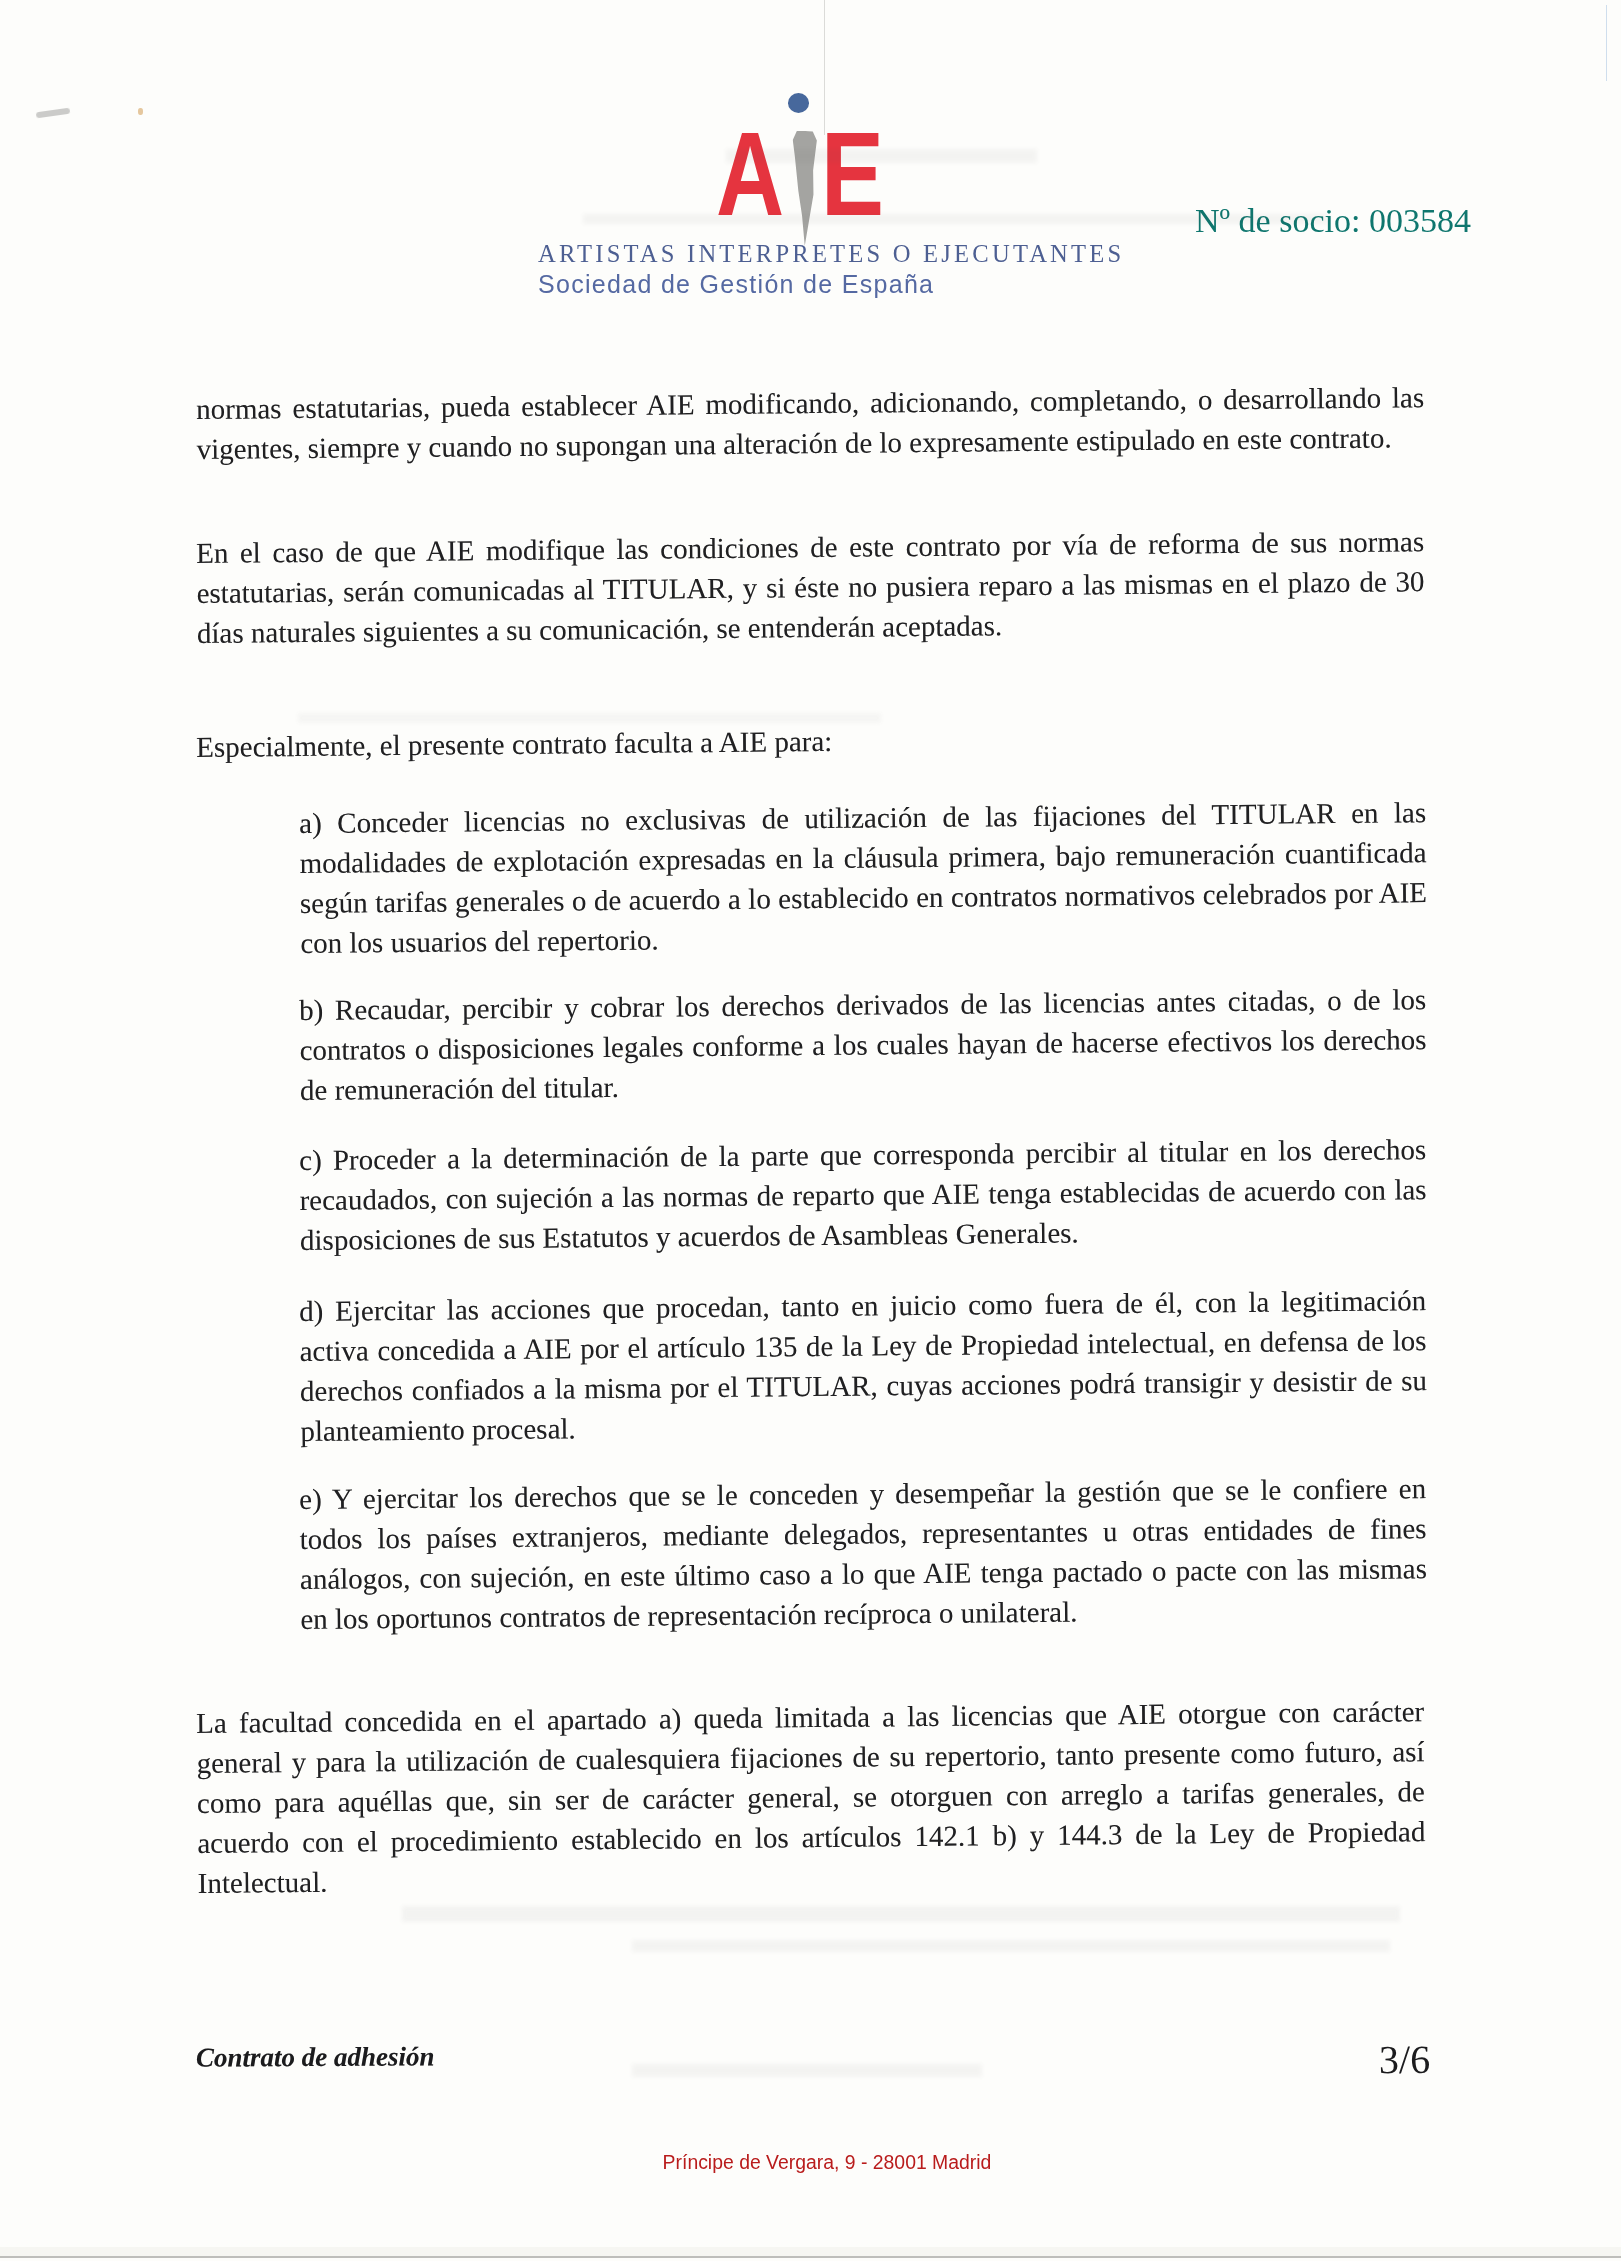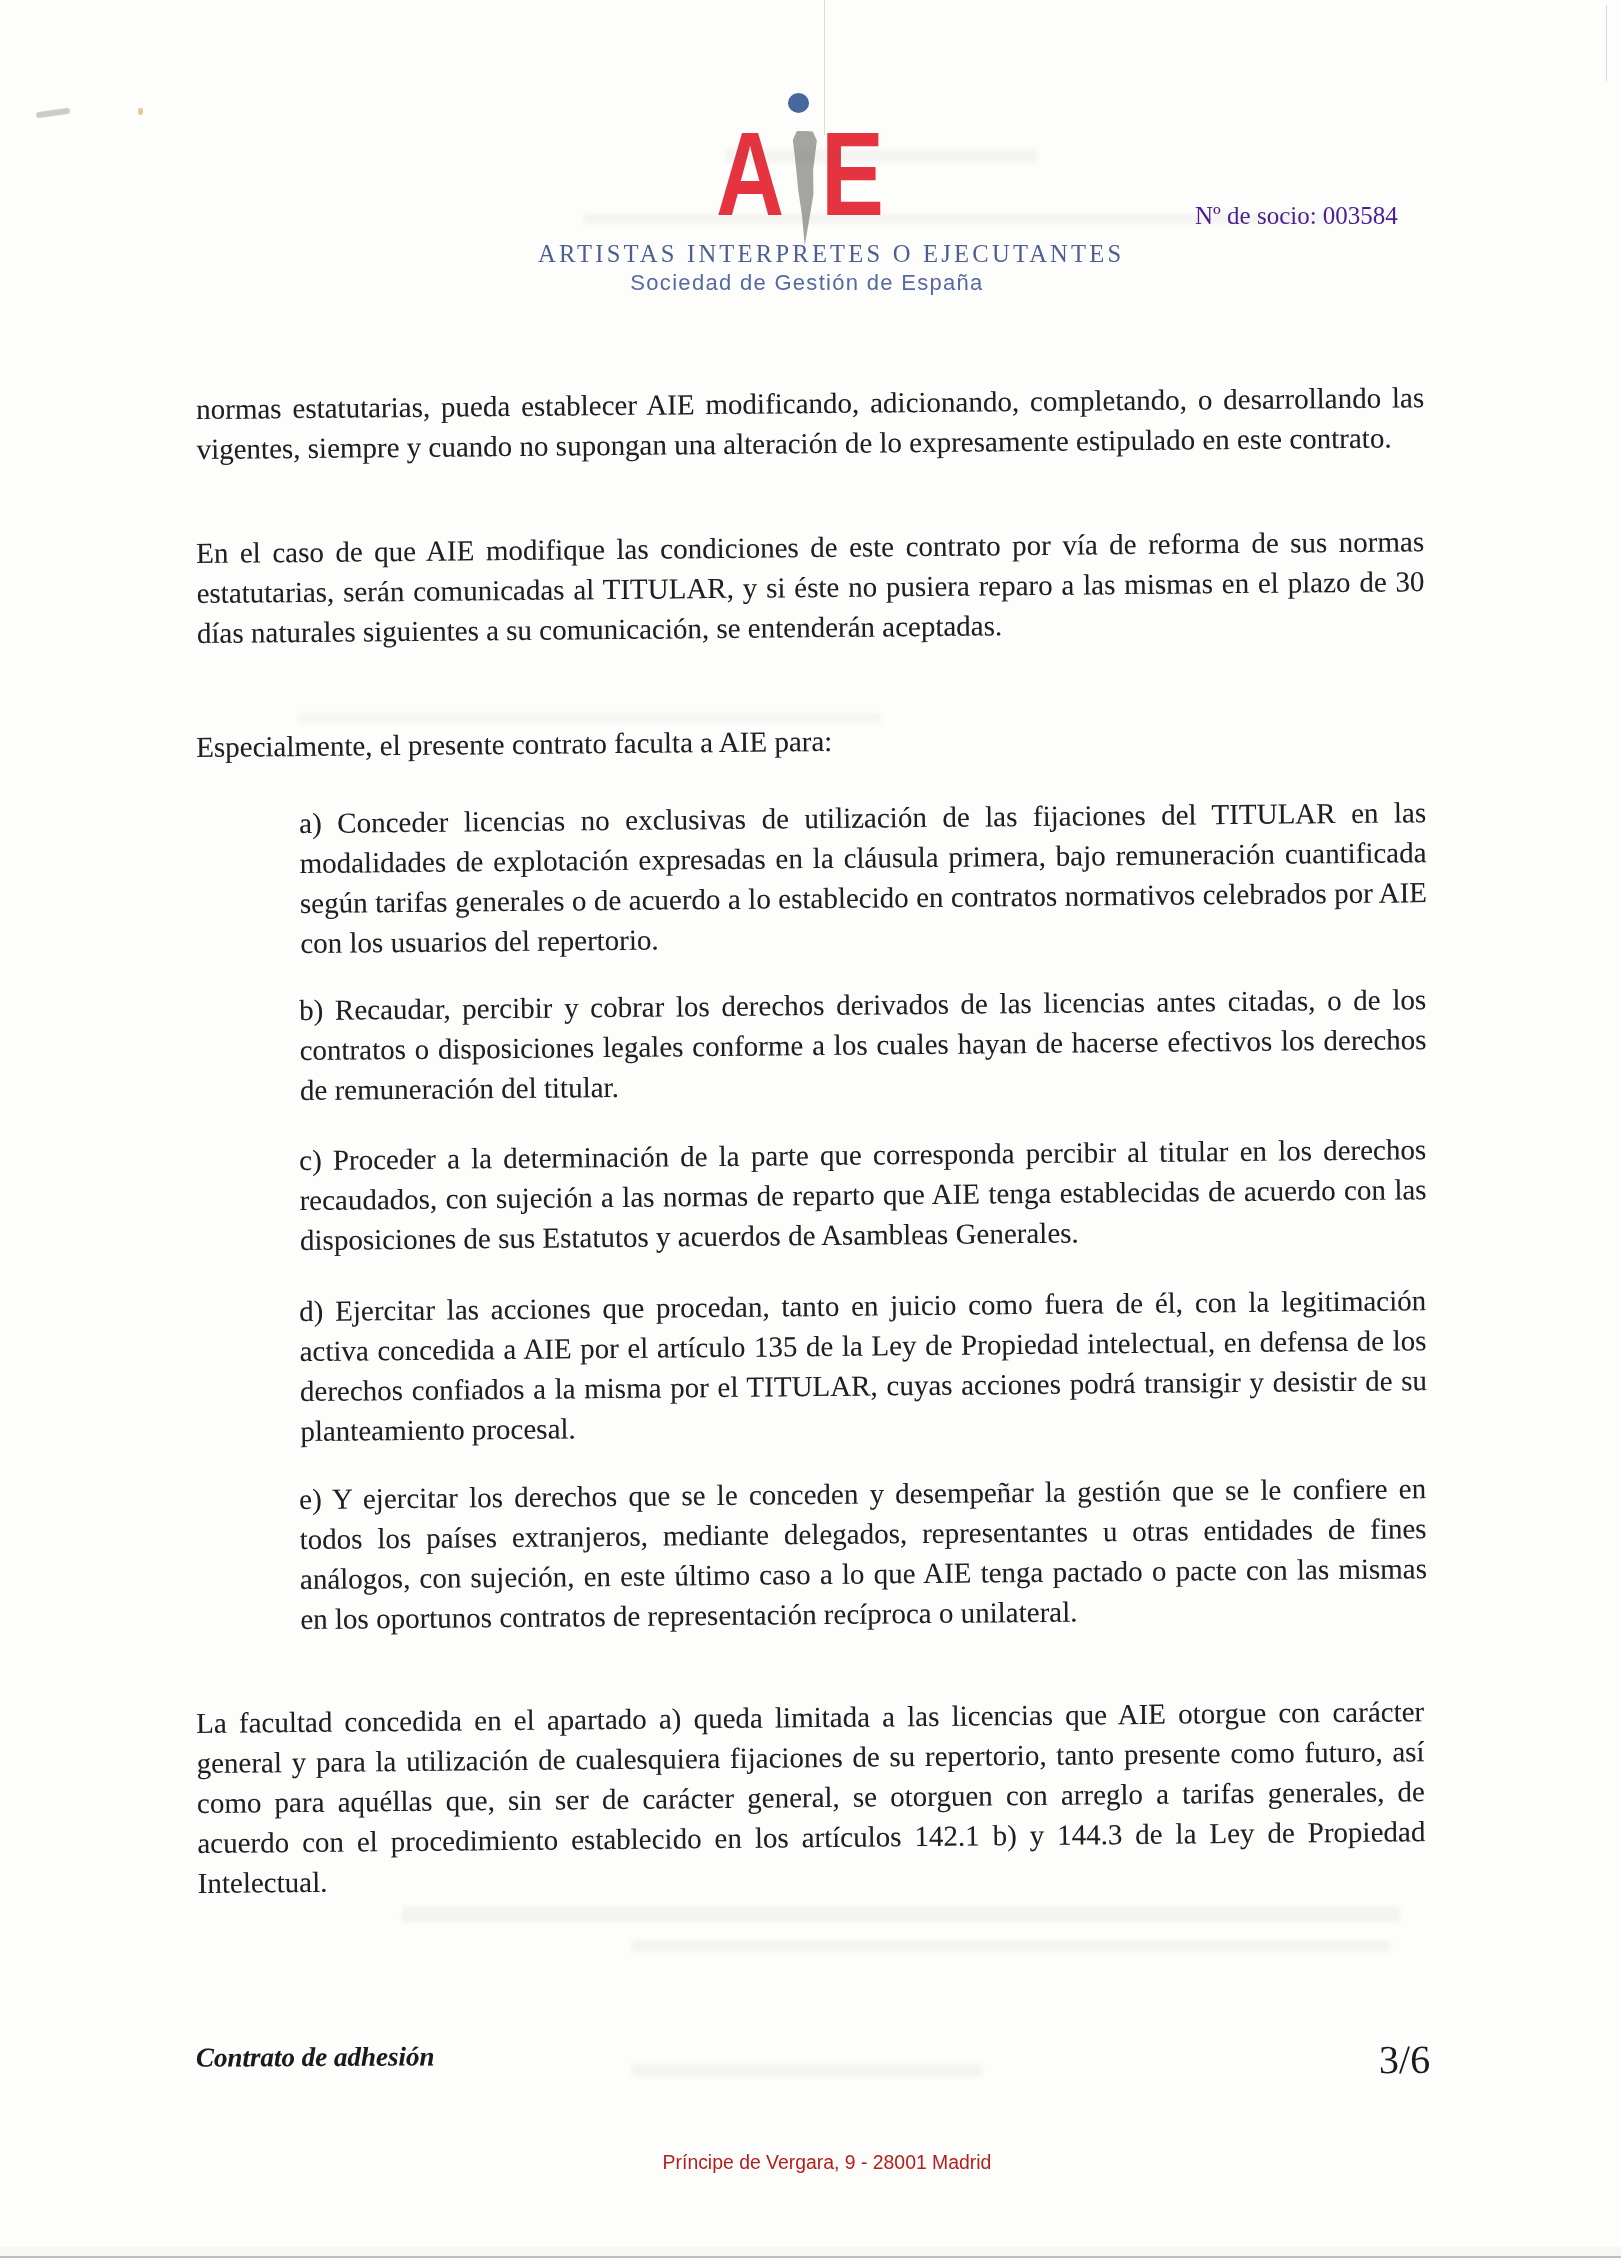--- a/index.html
+++ b/index.html
@@ -39,28 +39,28 @@
   }
   .org-name{
     position:absolute;left:538px;top:240px;width:538px;
     text-align:center;
     font-family:Liberation Serif, serif;
     font-size:24.6px;letter-spacing:3.2px;color:#4d5f92;
     white-space:nowrap;
   }
   .org-subtitle{
     position:absolute;left:538px;top:270px;width:538px;
-    text-align:center;
+    text-align:left;
     font-family:"Liberation Sans", sans-serif;
-    font-size:22px;letter-spacing:1.3px;color:#5569a2;
+    font-size:25px;letter-spacing:1.3px;color:#5569a2;
     white-space:nowrap;
   }
   .member-number{
     position:absolute;left:1195px;top:202px;
-    font-size:25px;color:#4c1d95;
+    font-size:34px;color:#0f766e;
     white-space:nowrap;
   }
   
   .para{
     position:absolute;left:196px;width:1228px;
     font-size:29px;line-height:40px;
     text-align:justify;
     color:#202022;
     text-shadow:0 0 0.6px rgba(20,20,20,.25);
     transform:rotate(-0.55deg);transform-origin:left top;

